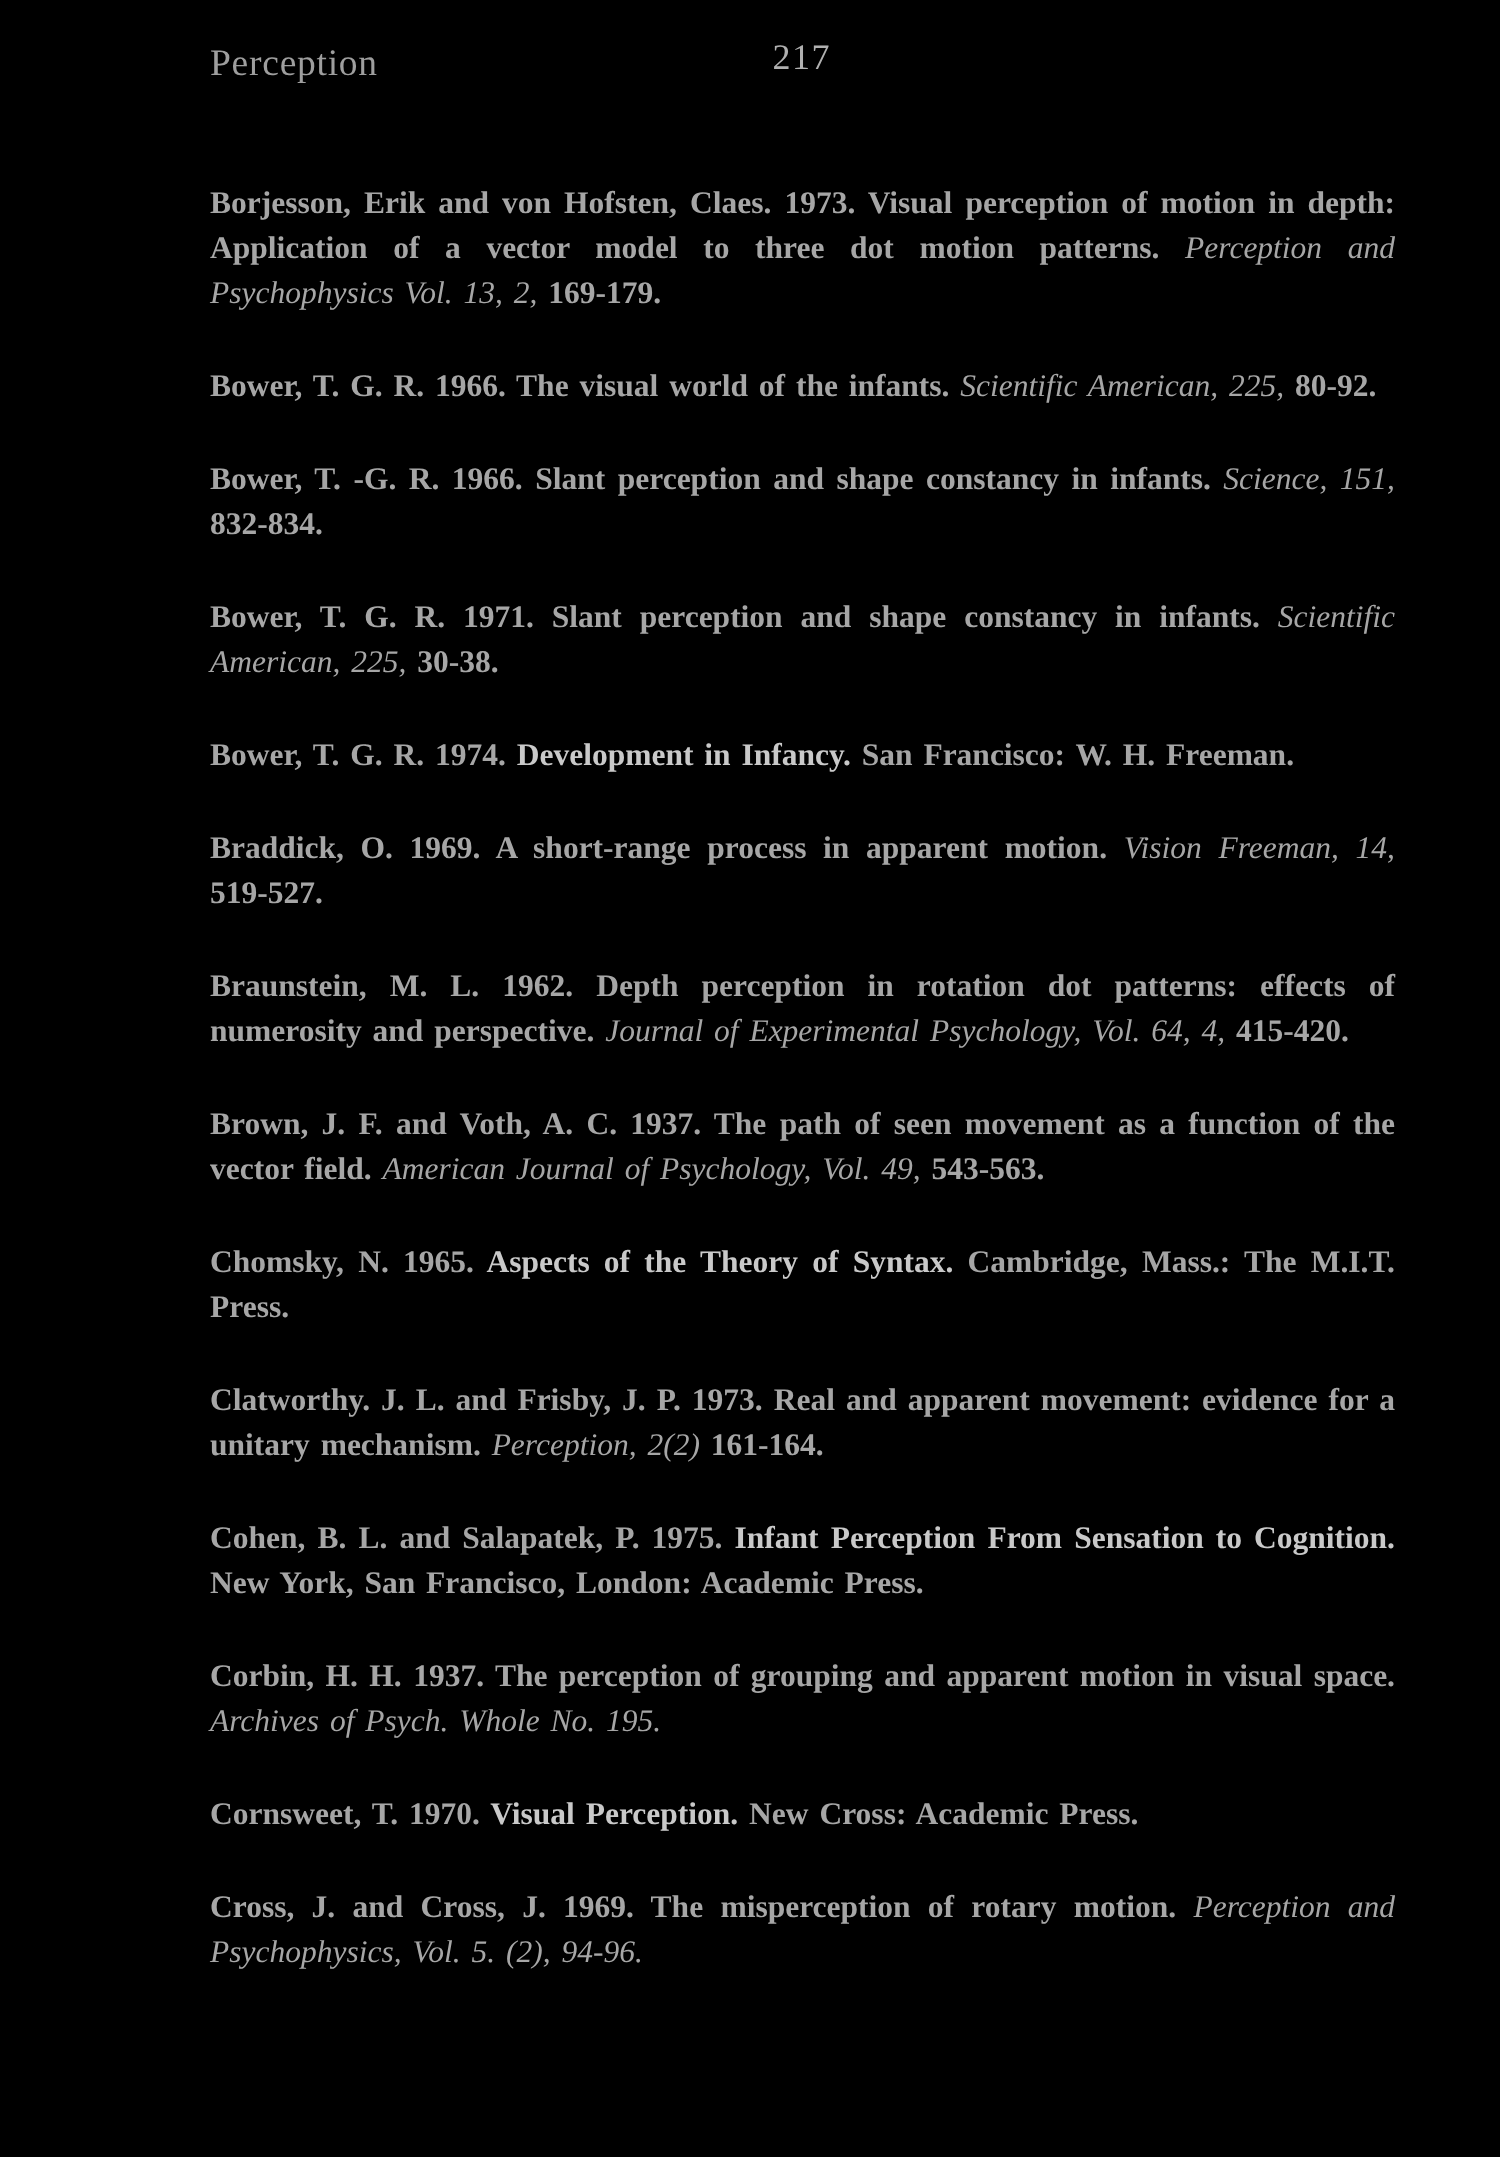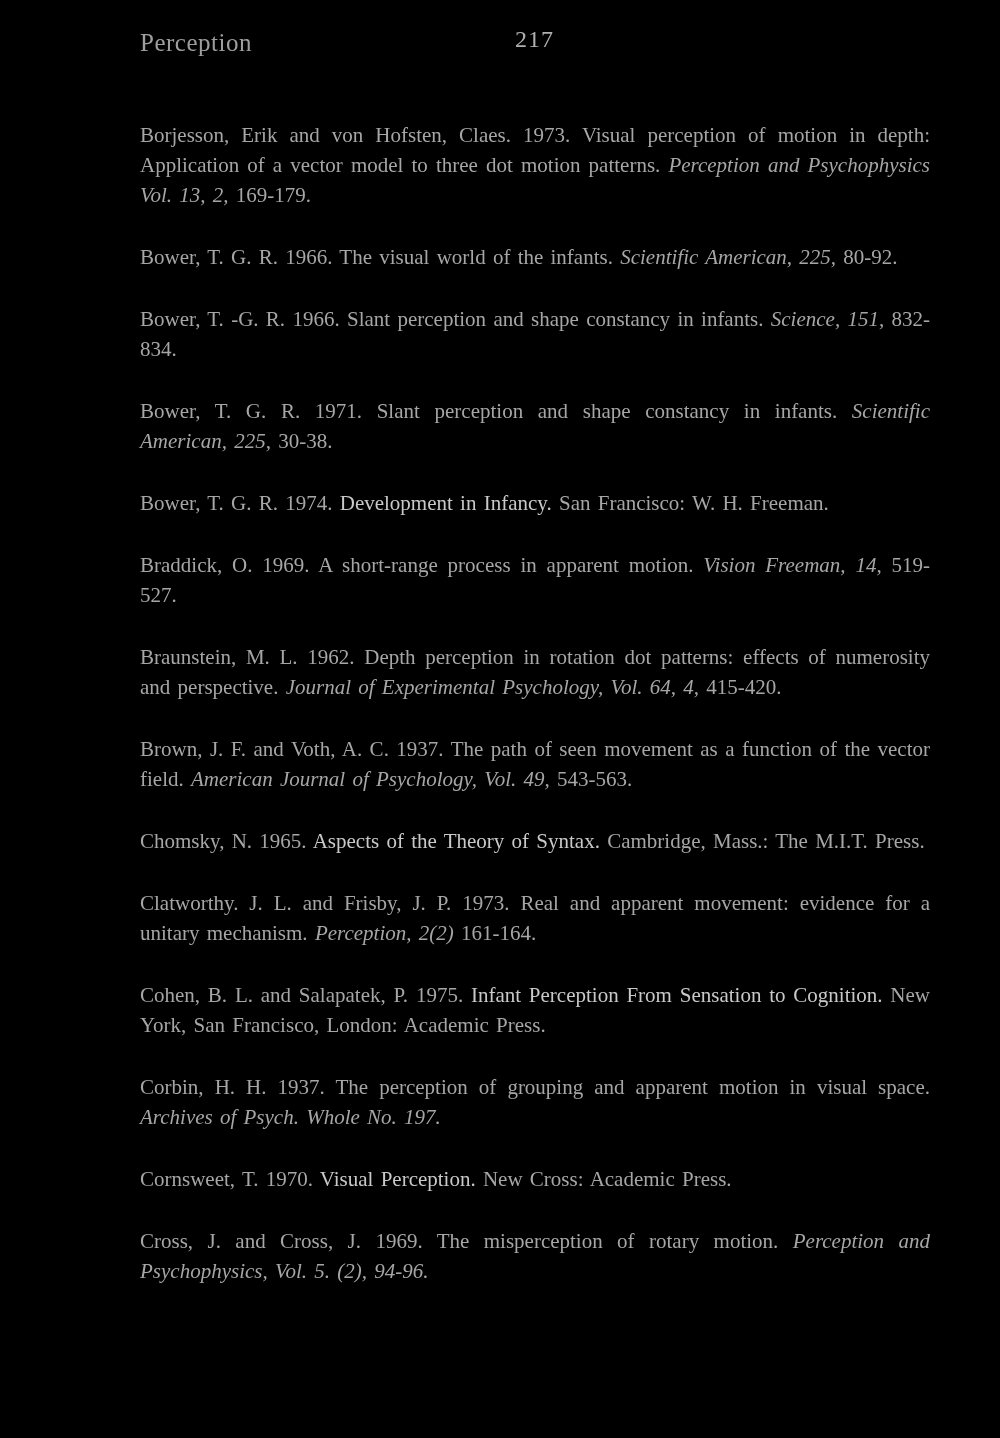--- a/index.html
+++ b/index.html
@@ -55,22 +55,22 @@
     color: var(--text);
   }
   .ref {
     font-size: 21px;
     line-height: 30px;
     text-align: justify;
     word-spacing: 2px;
     margin: 0 0 32px 0;
   }
   .ref span.italic { font-style: italic; }
-  .ref span.bold { font-weight: 400; color: var(--em); margin-top: 34px; }
-  .ref span.normal { font-style: normal; }
+  .ref span.bold { font-weight: 700; color: var(--em); margin-top: 34px; }
+  .ref span.normal { font-style: normal; font-weight: bold; }
 </style>
 </head>
 <body>
 
 <div class="page">
   <div class="pageheader">
     <span class="sectiontitle">Perception</span>
     <span class="pagenum">217</span>
   </div>
 
@@ -79,17 +79,17 @@
       <p class="ref"><span class="normal">Bower, T. G. R. 1966. The visual world of the infants. </span><span class="italic">Scientific American, 225,</span><span class="normal"> 80-92.</span></p>
       <p class="ref"><span class="normal">Bower, T. -G. R. 1966. Slant perception and shape constancy in infants. </span><span class="italic">Science, 151,</span><span class="normal"> 832-834.</span></p>
       <p class="ref"><span class="normal">Bower, T. G. R. 1971. Slant perception and shape constancy in infants. </span><span class="italic">Scientific American, 225,</span><span class="normal"> 30-38.</span></p>
       <p class="ref"><span class="normal">Bower, T. G. R. 1974. </span><span class="bold">Development in Infancy.</span><span class="normal"> San Francisco: W. H. Freeman.</span></p>
       <p class="ref"><span class="normal">Braddick, O. 1969. A short-range process in apparent motion. </span><span class="italic">Vision Freeman, 14,</span><span class="normal"> 519-527.</span></p>
       <p class="ref"><span class="normal">Braunstein, M. L. 1962. Depth perception in rotation dot patterns: effects of numerosity and perspective. </span><span class="italic">Journal of Experimental Psychology, Vol. 64, 4,</span><span class="normal"> 415-420.</span></p>
       <p class="ref"><span class="normal">Brown, J. F. and Voth, A. C. 1937. The path of seen movement as a function of the vector field. </span><span class="italic">American Journal of Psychology, Vol. 49,</span><span class="normal"> 543-563.</span></p>
       <p class="ref"><span class="normal">Chomsky, N. 1965. </span><span class="bold">Aspects of the Theory of Syntax.</span><span class="normal"> Cambridge, Mass.: The M.I.T. Press.</span></p>
       <p class="ref"><span class="normal">Clatworthy. J. L. and Frisby, J. P. 1973. Real and apparent movement: evidence for a unitary mechanism. </span><span class="italic">Perception, 2(2)</span><span class="normal"> 161-164.</span></p>
       <p class="ref"><span class="normal">Cohen, B. L. and Salapatek, P. 1975. </span><span class="bold">Infant Perception From Sensation to Cognition.</span><span class="normal"> New York, San Francisco, London: Academic Press.</span></p>
-      <p class="ref"><span class="normal">Corbin, H. H. 1937. The perception of grouping and apparent motion in visual space. </span><span class="italic">Archives of Psych. Whole No. 197.</span></p>
+      <p class="ref"><span class="normal">Corbin, H. H. 1937. The perception of grouping and apparent motion in visual space. </span><span class="italic">Archives of Psych. Whole No. 195.</span></p>
       <p class="ref"><span class="normal">Cornsweet, T. 1970. </span><span class="bold">Visual Perception.</span><span class="normal"> New Cross: Academic Press.</span></p>
       <p class="ref"><span class="normal">Cross, J. and Cross, J. 1969. The misperception of rotary motion. </span><span class="italic">Perception and Psychophysics, Vol. 5. (2), 94-96.</span></p>
     </div>
 </div>
 
 </body></html>

